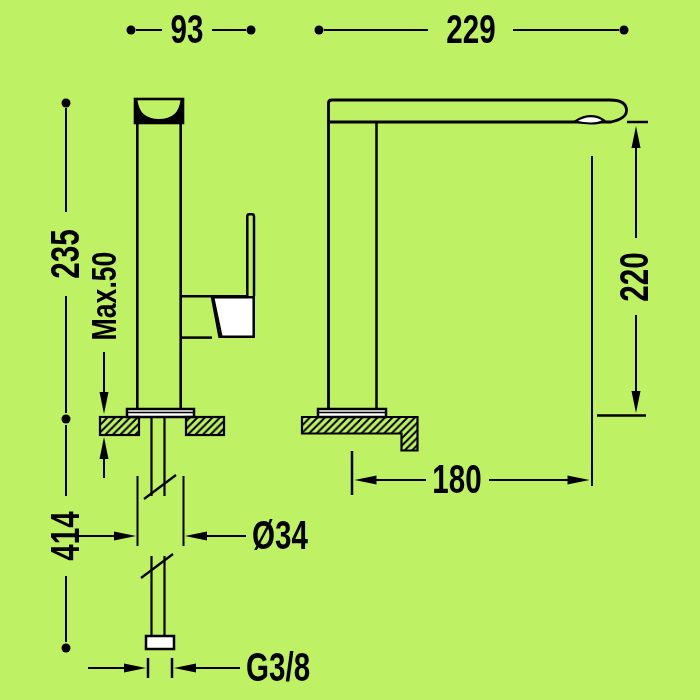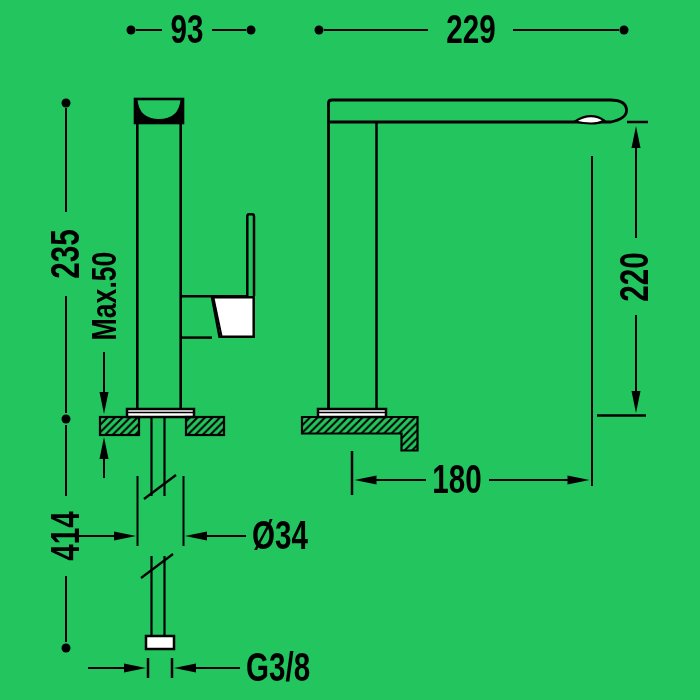--- a/index.html
+++ b/index.html
@@ -1,17 +1,17 @@
 <!DOCTYPE html>
 <html><head>
 <meta charset="utf-8">
 <style>
   html,body{margin:0;padding:0;background:#ffffff;}
   #stage{
-    position:relative;width:700px;height:700px;background:#22c55e;
+    position:relative;width:700px;height:700px;background:#bef264;
     font-family:"Liberation Sans","DejaVu Sans",sans-serif;
     overflow:hidden;
   }
   svg{display:block;}
   text{
     font-family:"Liberation Sans","DejaVu Sans",sans-serif;
     font-weight:bold;
     fill:#000;
   }
   .dim-txt{font-size:40px;}

